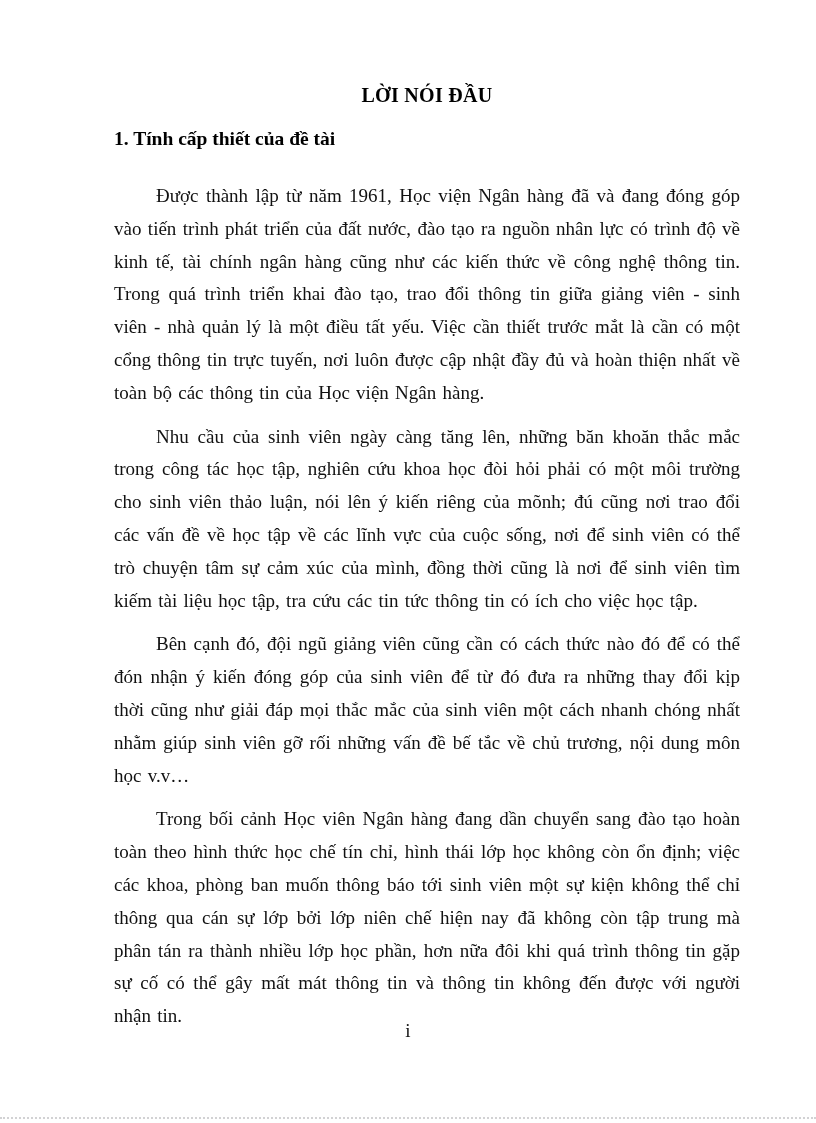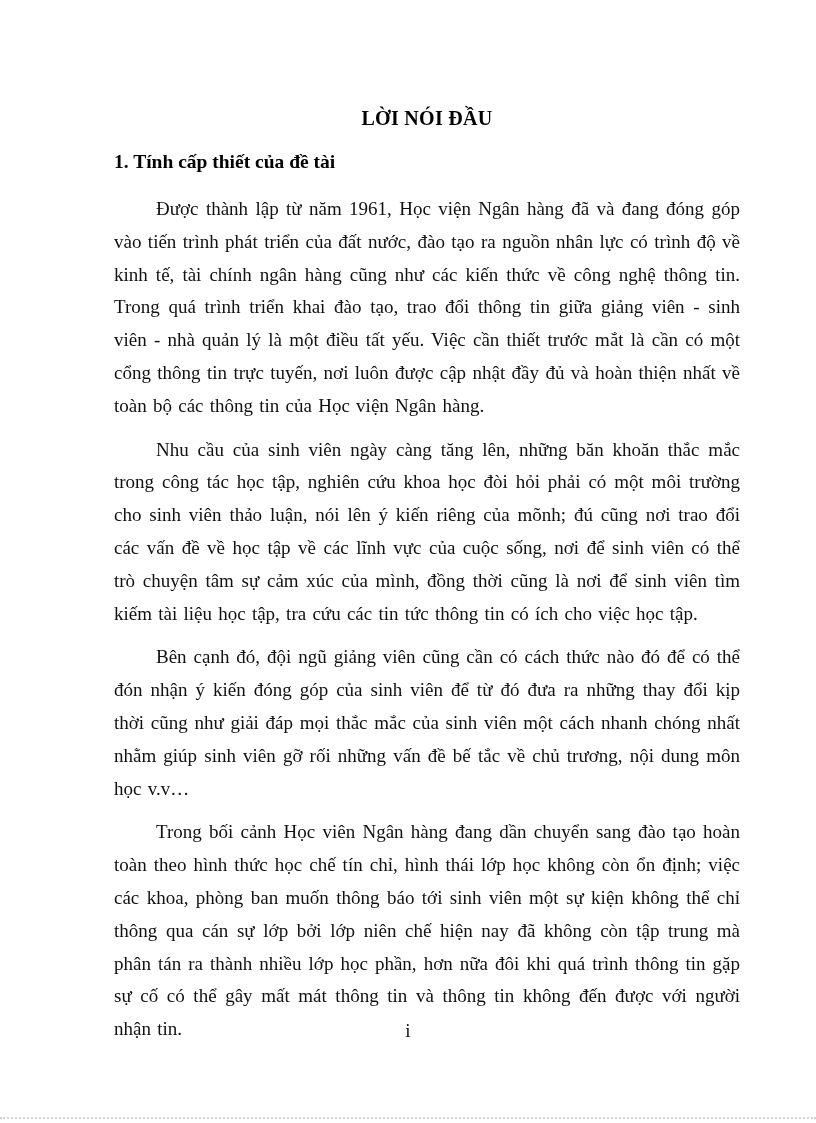--- a/index.html
+++ b/index.html
@@ -12,36 +12,36 @@
     width: 816px;
     height: 1123px;
     background: #ffffff;
     overflow: hidden;
     font-family: "Liberation Serif", "DejaVu Serif", serif;
     color: #111111;
   }
   .content {
     position: absolute;
     left: 114px;
-    top: 107px;
+    top: 84px;
     width: 626px;
   }
   .doc-title {
     text-align: center;
     font-weight: bold;
     font-size: 20px;
     letter-spacing: 0.3px;
     color: #000000;
     margin: 0 0 21px 0;
   }
   .doc-heading {
     font-weight: bold;
     font-size: 19.5px;
     color: #000000;
-    margin: 0 0 20px 0;
+    margin: 0 0 30px 0;
   }
   p.body-para {
     font-size: 19px;
     line-height: 32.8px;
     text-align: justify;
     text-indent: 42px;
     margin: 4px 0 11px 0;
     word-spacing: 1.5px;
   }
   .page-number {

